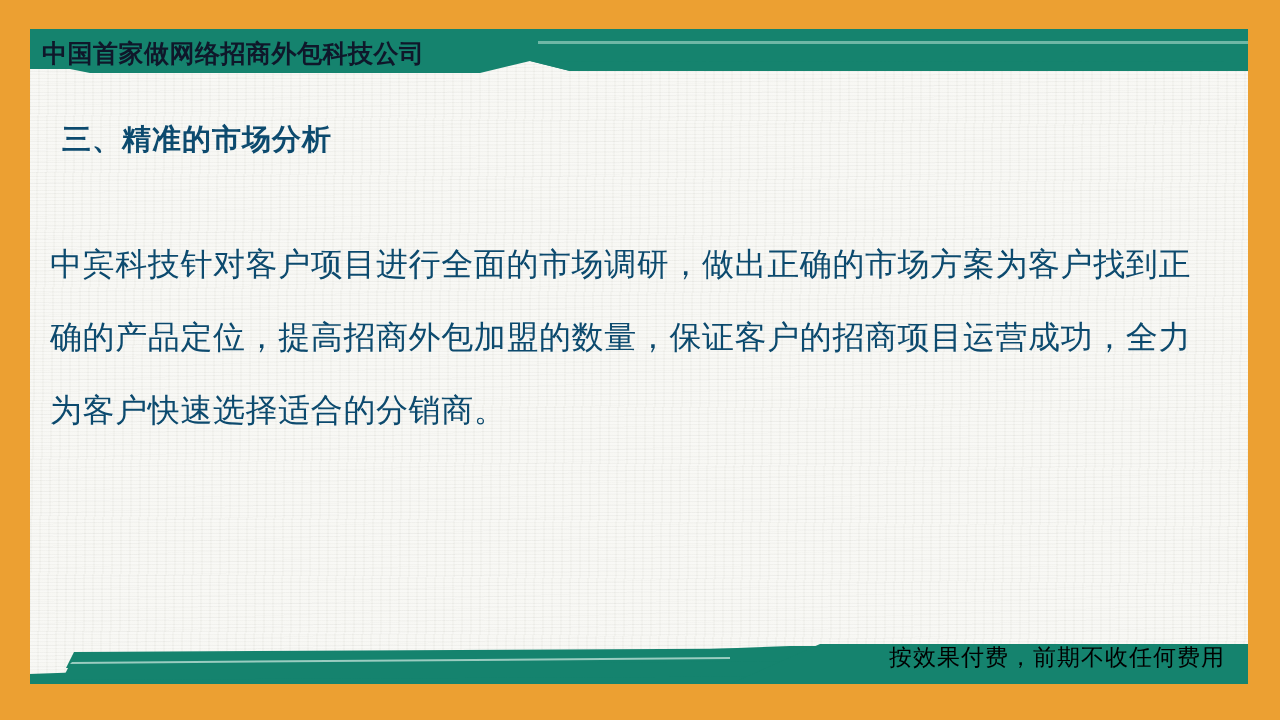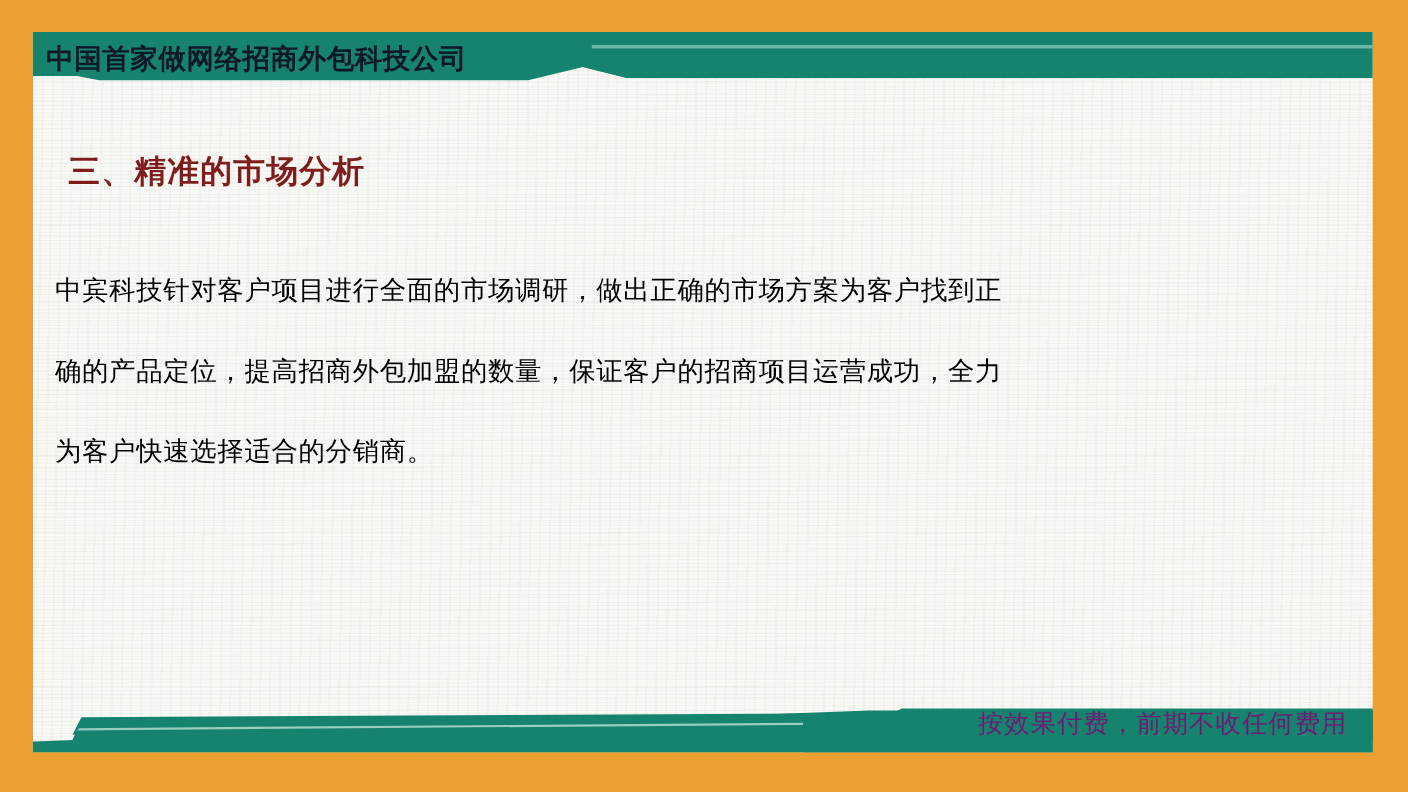--- a/index.html
+++ b/index.html
@@ -87,60 +87,60 @@
     font-weight: bold;
     letter-spacing: 0.5px;
     white-space: nowrap;
     font-family: "DejaVu Sans", "Liberation Sans", sans-serif;
   }
 
   
   .section-heading {
     position: absolute;
     left: 62px;
-    top: 136px;
-    color: #7f1d1d;
+    top: 120px;
+    color: #0c4a6e;
     font-size: 29px;
     font-weight: bold;
     letter-spacing: 1px;
     white-space: nowrap;
     font-family: "DejaVu Sans", "Liberation Sans", sans-serif;
   }
 
   
   .body-text {
     position: absolute;
     left: 50px;
     top: 228px;
     width: 1135px;
-    color: #000000;
-    font-size: 24px;
+    color: #0c4a6e;
+    font-size: 32px;
     line-height: 73px;
     letter-spacing: 0.6px;
     text-align: justify;
     text-align-last: left;
-    font-family: Liberation Sans, sans-serif;
+    font-family: Liberation Serif, serif;
   }
   .body-line { display:block; white-space: nowrap; }
 
   
   .footer-wrap {
     position: absolute;
     left: 30px;
     bottom: 36px;
     width: 1218px;
     height: 54px;
   }
   .footer-svg { display:block; width:1218px; height:54px; }
 
   .footer-text {
     position: absolute;
     right: 55px;
     bottom: 47px;
-    color: #701a75;
+    color: #000000;
     font-size: 23px;
     letter-spacing: 1px;
     white-space: nowrap;
     font-family: "DejaVu Sans", "Liberation Sans", sans-serif;
   }
 </style>
 </head>
 <body>
 
 <div id="slide">

